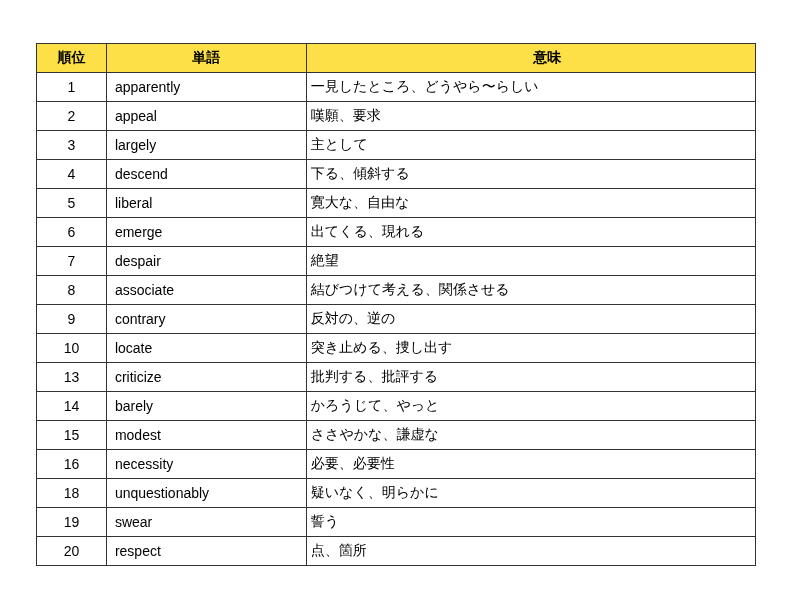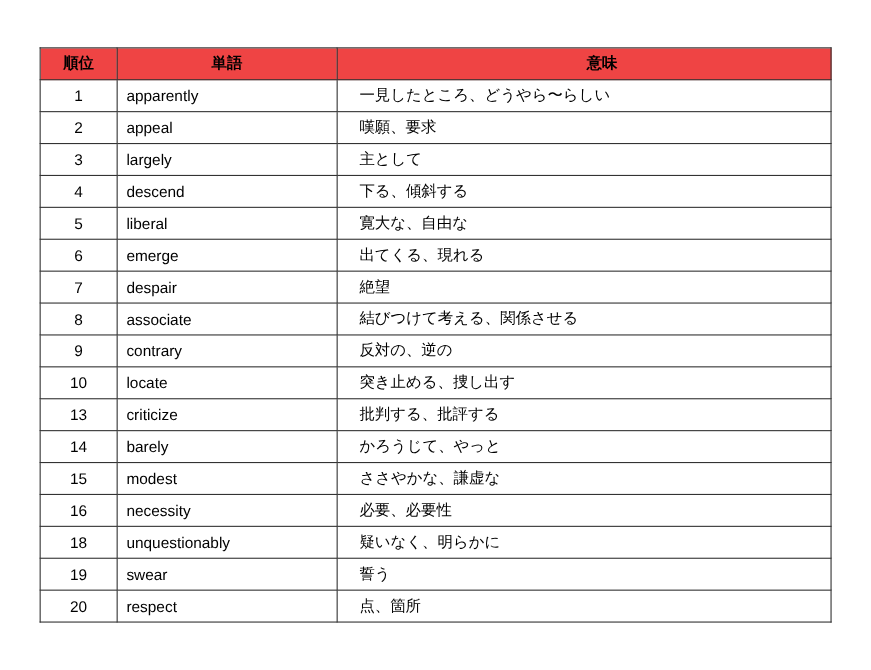--- a/index.html
+++ b/index.html
@@ -28,32 +28,32 @@
       font-size: 14px;
     }
 
     th, td {
       border: 1px solid #333333;
       padding: 5px 10px;
       text-align: center;
     }
 
     th {
-      background: #ef4444;
+      background: #fde047;
       font-weight: bold;
     }
 
     td.word {
       text-align: left;
       padding-left: 8px;
     }
 
     td.meaning {
       text-align: left;
-      padding-left: 20px;
+      padding-left: 4px;
     }
 
     tr:nth-child(odd) td {
       background-color: #ffffff;
     }
 
     tr:nth-child(even) td {
       background-color: #ffffff;
     }
 

